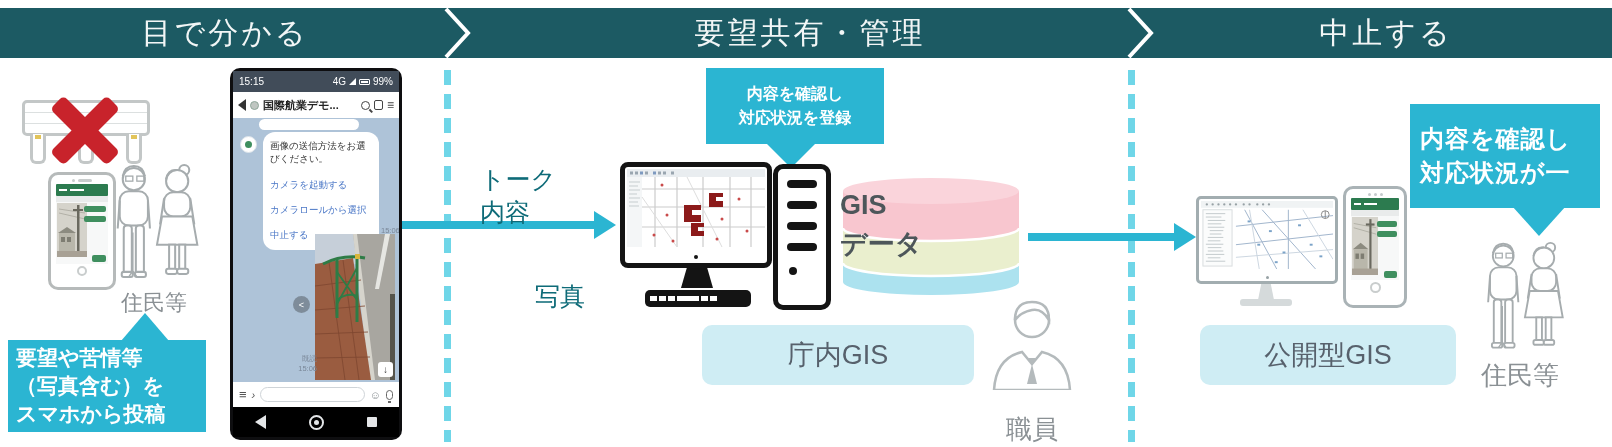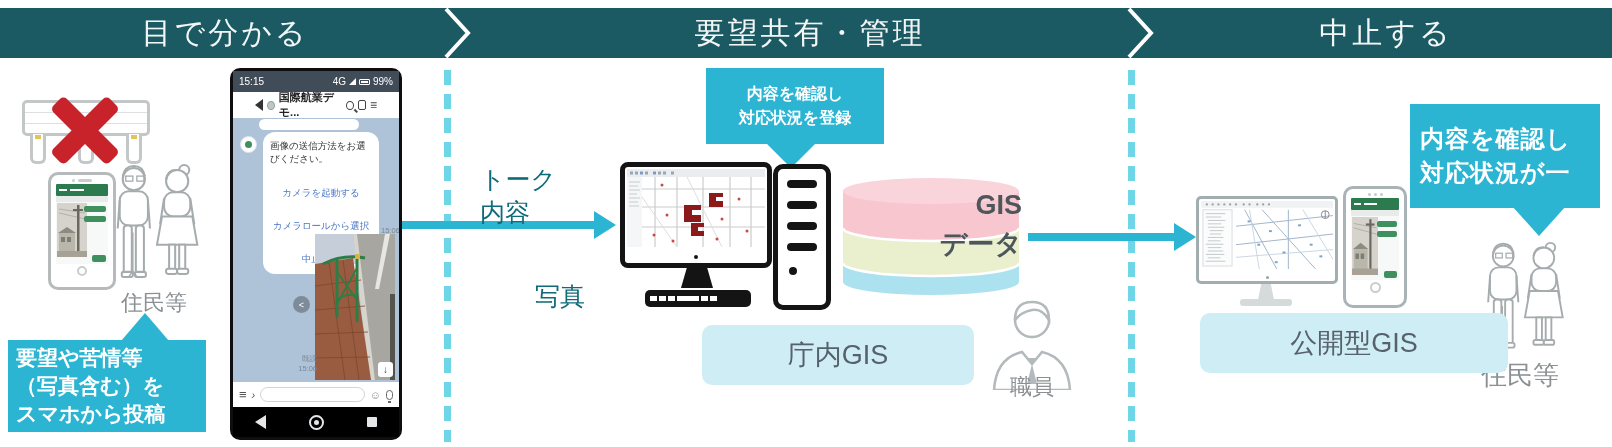--- a/index.html
+++ b/index.html
@@ -19,26 +19,26 @@
   .tri-down{width:0;height:0;border-left:26px solid transparent;border-right:26px solid transparent;border-top:26px solid #2BB5D2}
   .tri-up{width:0;height:0;border-left:24px solid transparent;border-right:24px solid transparent;border-bottom:28px solid #2BB5D2}
   .teal-note{color:#0E6B78;font-weight:normal;font-size:25px;line-height:1.3}
   .pill{background:#CFEDF4;border-radius:10px;display:flex;align-items:center;justify-content:center;color:#57616C;font-size:27px}
   .gray-label{color:#8A9094;text-align:center}
   
   .xbar{width:80px;height:19px;background:#C8232B;border-radius:5px;left:45px;top:121px}
   
   .lphone{left:230px;top:68px;width:172px;height:372px;background:#0E0E10;border-radius:10px;padding:3px;display:flex;flex-direction:column}
   .l-status{height:21px;background:#414C59;color:#fff;font-size:10px;display:flex;align-items:center;gap:3px;padding:0 6px;flex:none}
-  .l-head{height:26px;background:#fff;display:flex;align-items:center;gap:4px;padding:0 22px;flex:none;font-size:11px;color:#222}
+  .l-head{height:26px;background:#fff;display:flex;align-items:center;gap:4px;padding:0 5px;flex:none;font-size:11px;color:#222}
   .l-chat{flex:1;background:#AEC3D8;position:relative;overflow:hidden}
   .l-input{height:25px;background:#fff;display:flex;align-items:center;gap:5px;padding:0 6px;flex:none;color:#555}
   .l-nav{height:30px;background:#000;display:flex;align-items:center;justify-content:space-around;flex:none}
   .bubble{position:absolute;left:30px;top:14px;width:116px;background:#fff;border-radius:12px;padding:7px 7px 9px;font-size:9.5px;color:#333;line-height:1.4}
-  .bubble .opt{color:#4976C6;text-align:center;margin-top:20px}
+  .bubble .opt{color:#4976C6;text-align:left;margin-top:12px}
   
   .i-back{width:0;height:0;border-top:6px solid transparent;border-bottom:6px solid transparent;border-right:8px solid #333}
   .i-search{width:9px;height:9px;border:1.5px solid #444;border-radius:50%;position:relative}
   .i-search::after{content:"";position:absolute;width:4px;height:1.5px;background:#444;transform:rotate(45deg);left:7px;top:8px}
   .i-sq{width:9px;height:10px;border:1.5px solid #444;border-radius:2px}
   .i-menu{font-size:12px;color:#444;line-height:1}
   .batt{width:11px;height:6px;border:1px solid #fff;border-radius:1px;position:relative}
   .batt::after{content:"";position:absolute;left:1px;top:1px;bottom:1px;width:7px;background:#fff}
   .sig{width:0;height:0;border-bottom:7px solid #fff;border-left:7px solid transparent}
   .i-mic{width:7px;height:10px;border:1.5px solid #666;border-radius:4px;position:relative}
@@ -289,34 +289,34 @@
   </div>
 
   <svg class="abs" style="left:840px;top:170px" width="182" height="130" viewBox="0 0 182 130">
     <path d="M3 21 L3 58 A88 13 0 0 0 179 58 L179 21 Z" fill="#F8C6CF"></path>
     <path d="M3 58 A88 13 0 0 0 179 58 L179 93 A88 13 0 0 1 3 93 Z" fill="#EAEFCE"></path>
     <path d="M3 93 A88 13 0 0 0 179 93 L179 112 A88 13 0 0 1 3 112 Z" fill="#ACE2EF"></path>
     <path d="M3 58 A88 13 0 0 0 179 58" stroke="#fff" stroke-width="2.5" fill="none"></path>
     <path d="M3 93 A88 13 0 0 0 179 93" stroke="#fff" stroke-width="2.5" fill="none"></path>
     <ellipse cx="91" cy="21" rx="88" ry="13" fill="#FAD4DB"></ellipse>
   </svg>
-  <div class="abs" style="left:840px;top:186px;width:182px;text-align:right;color:#4D565A;font-size:27px;font-weight:600;line-height:1.45">
+  <div class="abs" style="left:840px;top:186px;width:182px;text-align:left;color:#4D565A;font-size:27px;font-weight:600;line-height:1.45">
     <div>GIS</div>
     <div>データ</div>
   </div>
 
   <div class="abs pill" style="left:702px;top:325px;width:272px;height:60px">庁内GIS</div>
   <svg class="abs" style="left:988px;top:296px" width="88" height="94" viewBox="0 0 88 94">
     <path d="M6 94 Q8 62 34 56 L44 68 L54 56 Q80 62 82 94 Z" fill="#fff" stroke="#B4BABC" stroke-width="2.5"></path>
     <circle cx="44" cy="24" r="17" fill="#fff" stroke="#B4BABC" stroke-width="2.5"></circle>
     <path d="M27 24 Q27 6 44 6 Q61 6 61 24 Q54 12 44 14 Q33 16 27 24" fill="#fff" stroke="#B4BABC" stroke-width="2.5"></path>
     <polygon points="44,68 40,62 48,62" fill="#B4BABC"></polygon>
     <polygon points="44,68 39,88 49,88" fill="#B4BABC"></polygon>
   </svg>
-  <div class="abs gray-label" style="left:988px;top:372px;width:88px;font-size:22px">職員</div>
+  <div class="abs gray-label" style="left:988px;top:412px;width:88px;font-size:26px">職員</div>
 
   <div class="abs arrow-shaft" style="left:1028px;top:233px;width:148px"></div>
   <div class="abs arrow-head" style="left:1174px;top:223px"></div>
 
   <div class="abs mon-r">
     <svg width="132" height="68" viewBox="0 0 136 70">
       <rect width="136" height="70" fill="#fff"></rect>
       <rect width="136" height="7" fill="#F0F3F4"></rect>
       <g fill="#98A2A6">
           <circle cx="6" cy="3.5" r="1.2"></circle>
@@ -414,15 +414,15 @@
       <path d="M53 36 L49 62 M79 36 L83 62" fill="none"></path>
       <path d="M51 54 L81 54 L86 82 L46 82 Z"></path>
       <rect x="58" y="82" width="6" height="26"></rect>
       <rect x="68" y="82" width="6" height="26"></rect>
       <rect x="55" y="106" width="11" height="5" rx="2"></rect>
       <rect x="66" y="106" width="11" height="5" rx="2"></rect>
     </g>
   </svg>
   <div class="abs gray-label" style="left:1465px;top:358px;width:110px;font-size:26px">住民等</div>
 
-  <div class="abs pill" style="left:1200px;top:313px;width:308px;height:60px">公開型GIS</div>
+  <div class="abs pill" style="left:1200px;top:325px;width:256px;height:60px">公開型GIS</div>
 
 </div>
 
 </body></html>

